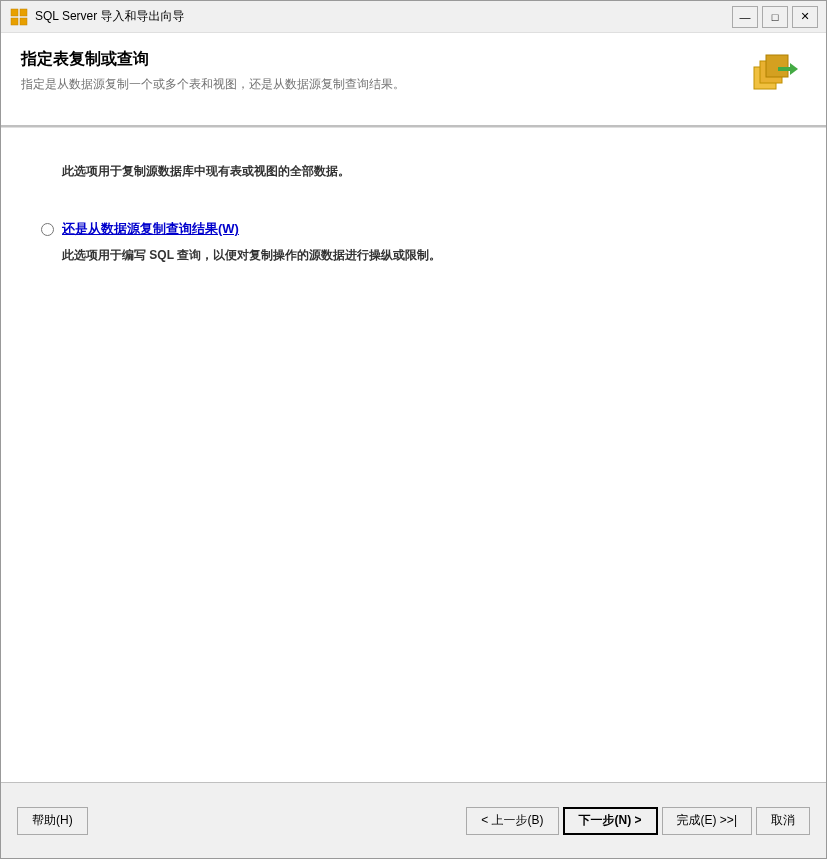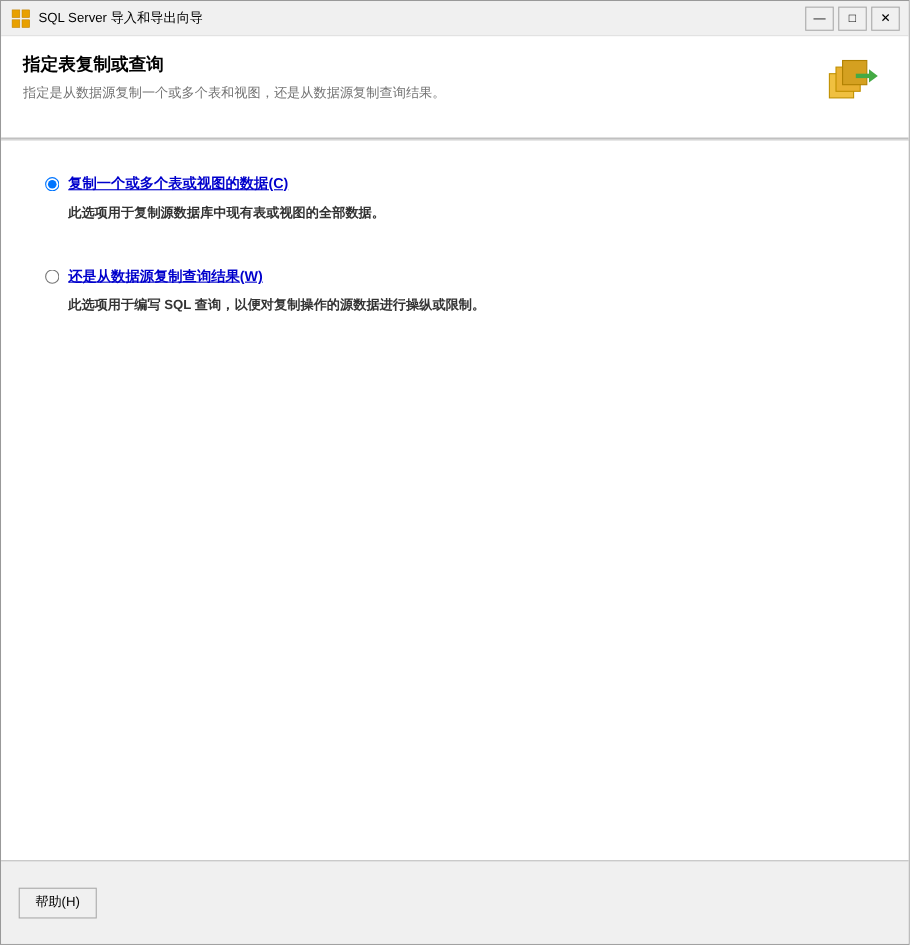--- a/index.html
+++ b/index.html
@@ -229,36 +229,38 @@
         <rect x="32" y="18" width="12" height="4" fill="#44aa44"></rect>
       </svg>
     </div>
   </div>
 
   <div class="divider"></div>
 
   <div class="content-area">
 
     <div class="option-group">
-      <div class="option-item">
-        <input type="radio" class="radio-btn" name="copy-option" checked="" style="">
-        <span class="option-label">复制一个或多个表或视图的数据(C)</span>
-      </div>
       <div class="option-desc">此选项用于复制源数据库中现有表或视图的全部数据。</div>
     </div>
 
     <div class="option-group">
       <div class="option-item">
         <input type="radio" class="radio-btn" name="copy-option" style="">
         <span class="option-label">还是从数据源复制查询结果(W)</span>
       </div>
       <div class="option-desc">此选项用于编写 SQL 查询，以便对复制操作的源数据进行操纵或限制。</div>
     </div>
 
   </div>
 
   <div class="footer">
     <div class="footer-left">
       <button class="footer-btn">帮助(H)</button>
     </div>
+    <div class="footer-right">
+      <button class="footer-btn">&lt; 上一步(B)</button>
+      <button class="footer-btn default">下一步(N) &gt;</button>
+      <button class="footer-btn">完成(E) &gt;&gt;|</button>
+      <button class="footer-btn">取消</button>
+    </div>
   </div>
 
 </div>
 
 </body></html>

